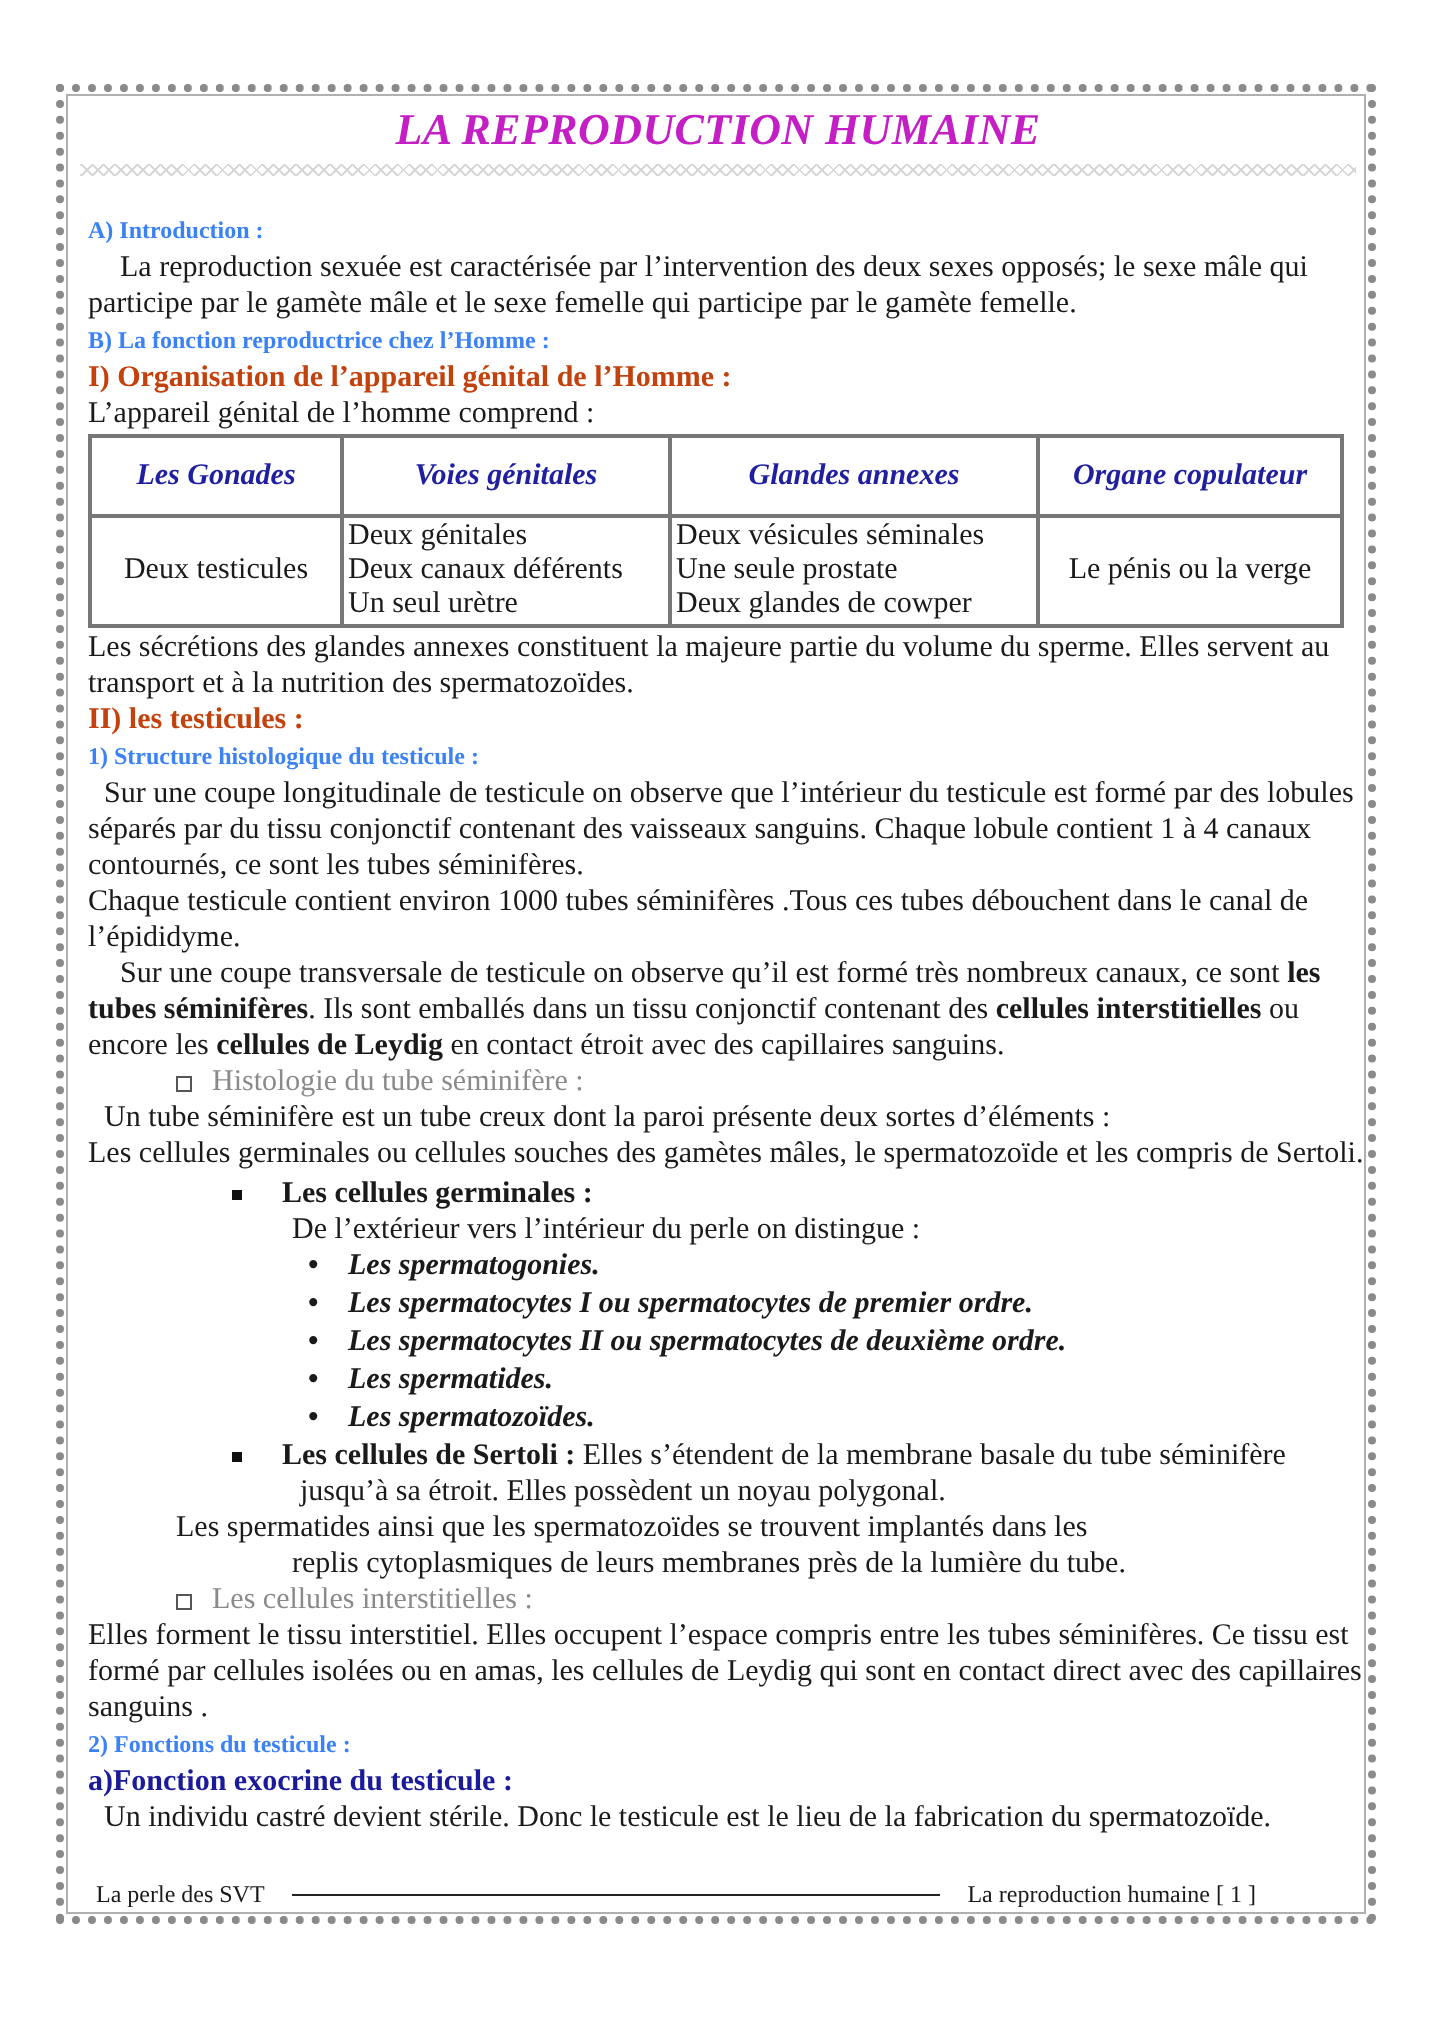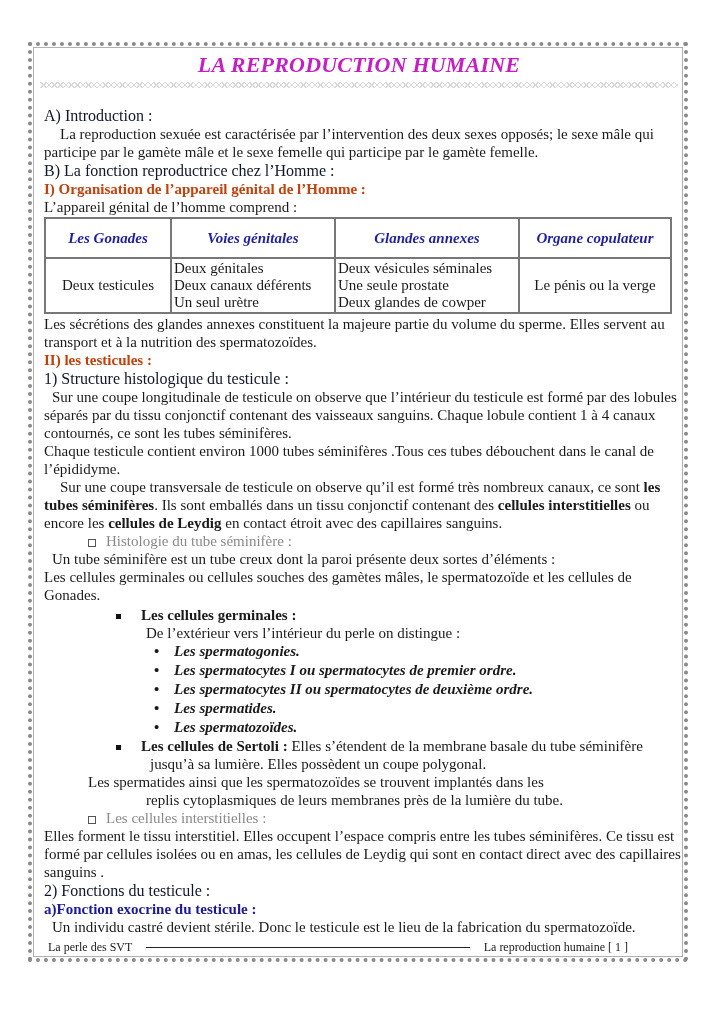--- a/index.html
+++ b/index.html
@@ -8,21 +8,21 @@
   .frame { position: absolute; left: 28px; top: 42px; width: 660px; height: 920px;
            box-sizing: border-box;
            border: 4px dotted #8a8a8a; outline: 1px solid #b0b0b0; outline-offset: -6px; }
   .inner { position: absolute; left: 34px; top: 48px; width: 650px; }
   .title { text-align: center; font-family: "Liberation Serif", serif; font-style: italic;
            font-weight: bold; font-size: 22px; color: #c41fc4; margin-top: 4px; letter-spacing: 0.2px; }
   .wave { height: 6px; margin: 4px 6px 0 6px;
           background: repeating-linear-gradient(135deg, #d8d8d8 0 1px, transparent 1px 4px),
                       repeating-linear-gradient(45deg, #d8d8d8 0 1px, transparent 1px 4px); }
   .content { position: absolute; left: 44px; top: 106px; width: 640px; font-size: 15px; line-height: 18px; }
-  .h-red { color: #0f172a; font-weight: normal; font-size: 16px; line-height: 19px; }
+  .h-red { color: #3b82f6; font-weight: bold; font-size: 12px; line-height: 19px; }
   .h-mag { color: #c2410c; font-weight: bold; font-size: 15px; line-height: 18px; }
   .h-blue { color: #1a1a9a; font-weight: bold; font-size: 15px; line-height: 18px; }
   .h-gray { color: #8a8a8a; font-size: 15px; line-height: 18px; }
   p { margin: 0; }
   .ind { text-indent: 16px; }
   table.organs { border-collapse: collapse; width: 628px; margin: 1px 0 1px 0; border: 2px solid #b91c1c; }
   table.organs th, table.organs td { border: 2px solid #777; font-size: 15px; }
   table.organs th { color: #1f1fa0; font-style: italic; font-weight: bold; height: 36px; text-align: center; }
   table.organs td { height: 50px; vertical-align: middle; padding: 1px 2px; line-height: 17px; }
   td.center { text-align: center; }
@@ -81,34 +81,34 @@
 
   <p>Les sécrétions des glandes annexes constituent la majeure partie du volume du sperme. Elles servent au transport et à la nutrition des spermatozoïdes.</p>
   <div class="h-mag">II) les testicules :</div>
   <div class="h-red">1) Structure histologique du testicule :</div>
   <p style="text-indent:8px">Sur une coupe longitudinale de testicule on observe que l’intérieur du testicule est formé par des lobules séparés par du tissu conjonctif contenant des vaisseaux sanguins. Chaque lobule contient 1 à 4 canaux contournés, ce sont les tubes séminifères.</p>
   <p>Chaque testicule contient environ 1000 tubes séminifères .Tous ces tubes débouchent dans le canal de l’épididyme.</p>
   <p class="ind"><span>Sur une coupe transversale de testicule on observe qu’il est formé très nombreux canaux, ce sont </span><b>les tubes séminifères</b><span>. Ils sont emballés dans un tissu conjonctif contenant des </span><b>cellules interstitielles</b><span> ou encore les </span><b>cellules de Leydig</b><span> en contact étroit avec  des capillaires sanguins.</span></p>
 
   <div class="h-gray"><span class="box-bullet"></span><span>Histologie du tube séminifère :</span></div>
   <p style="text-indent:8px">Un tube séminifère est un tube creux dont la paroi présente deux sortes d’éléments :</p>
-  <p>Les cellules germinales ou cellules souches des gamètes mâles, le spermatozoïde et les cellules de Gonades.</p>
+  <p>Les cellules germinales ou cellules souches des gamètes mâles, le spermatozoïde et les compris de Sertoli.</p>
 
   <div style="margin-top:2px"><span class="sq"></span><b>Les cellules germinales :</b></div>
   <p style="padling:0;margin-left:102px">De l’extérieur vers l’intérieur du perle on distingue :</p>
   <ul class="dot-list">
     <li>Les spermatogonies.</li>
     <li>Les spermatocytes I ou spermatocytes de premier ordre.</li>
     <li>Les spermatocytes II ou spermatocytes de deuxième ordre.</li>
     <li>Les spermatides.</li>
     <li>Les spermatozoïdes.</li>
   </ul>
 
   <div><span class="sq"></span><b>Les cellules de Sertoli :</b><span> Elles s’étendent de la membrane basale du tube séminifère</span></div>
-  <p style="margin-left:106px">jusqu’à sa lumière. Elles possèdent un coupe polygonal.</p>
+  <p style="margin-left:106px">jusqu’à sa étroit. Elles possèdent un noyau polygonal.</p>
   <p style="margin-left:44px">Les spermatides ainsi que les spermatozoïdes se trouvent implantés dans les</p>
   <p style="margin-left:102px">replis cytoplasmiques de leurs membranes près de la lumière du tube.</p>
 
   <div class="h-gray"><span class="box-bullet"></span><span>Les cellules interstitielles :</span></div>
   <p>Elles forment le tissu interstitiel. Elles occupent l’espace compris entre les tubes séminifères. Ce tissu est formé par cellules isolées ou en amas, les cellules de Leydig qui sont en contact direct avec des capillaires sanguins .</p>
   <div class="h-red">2) Fonctions du testicule :</div>
   <div class="h-blue">a)Fonction exocrine du testicule :</div>
   <p style="text-indent:8px">Un individu castré devient stérile. Donc le testicule est le lieu de la fabrication du spermatozoïde.</p>
 </div>
 

